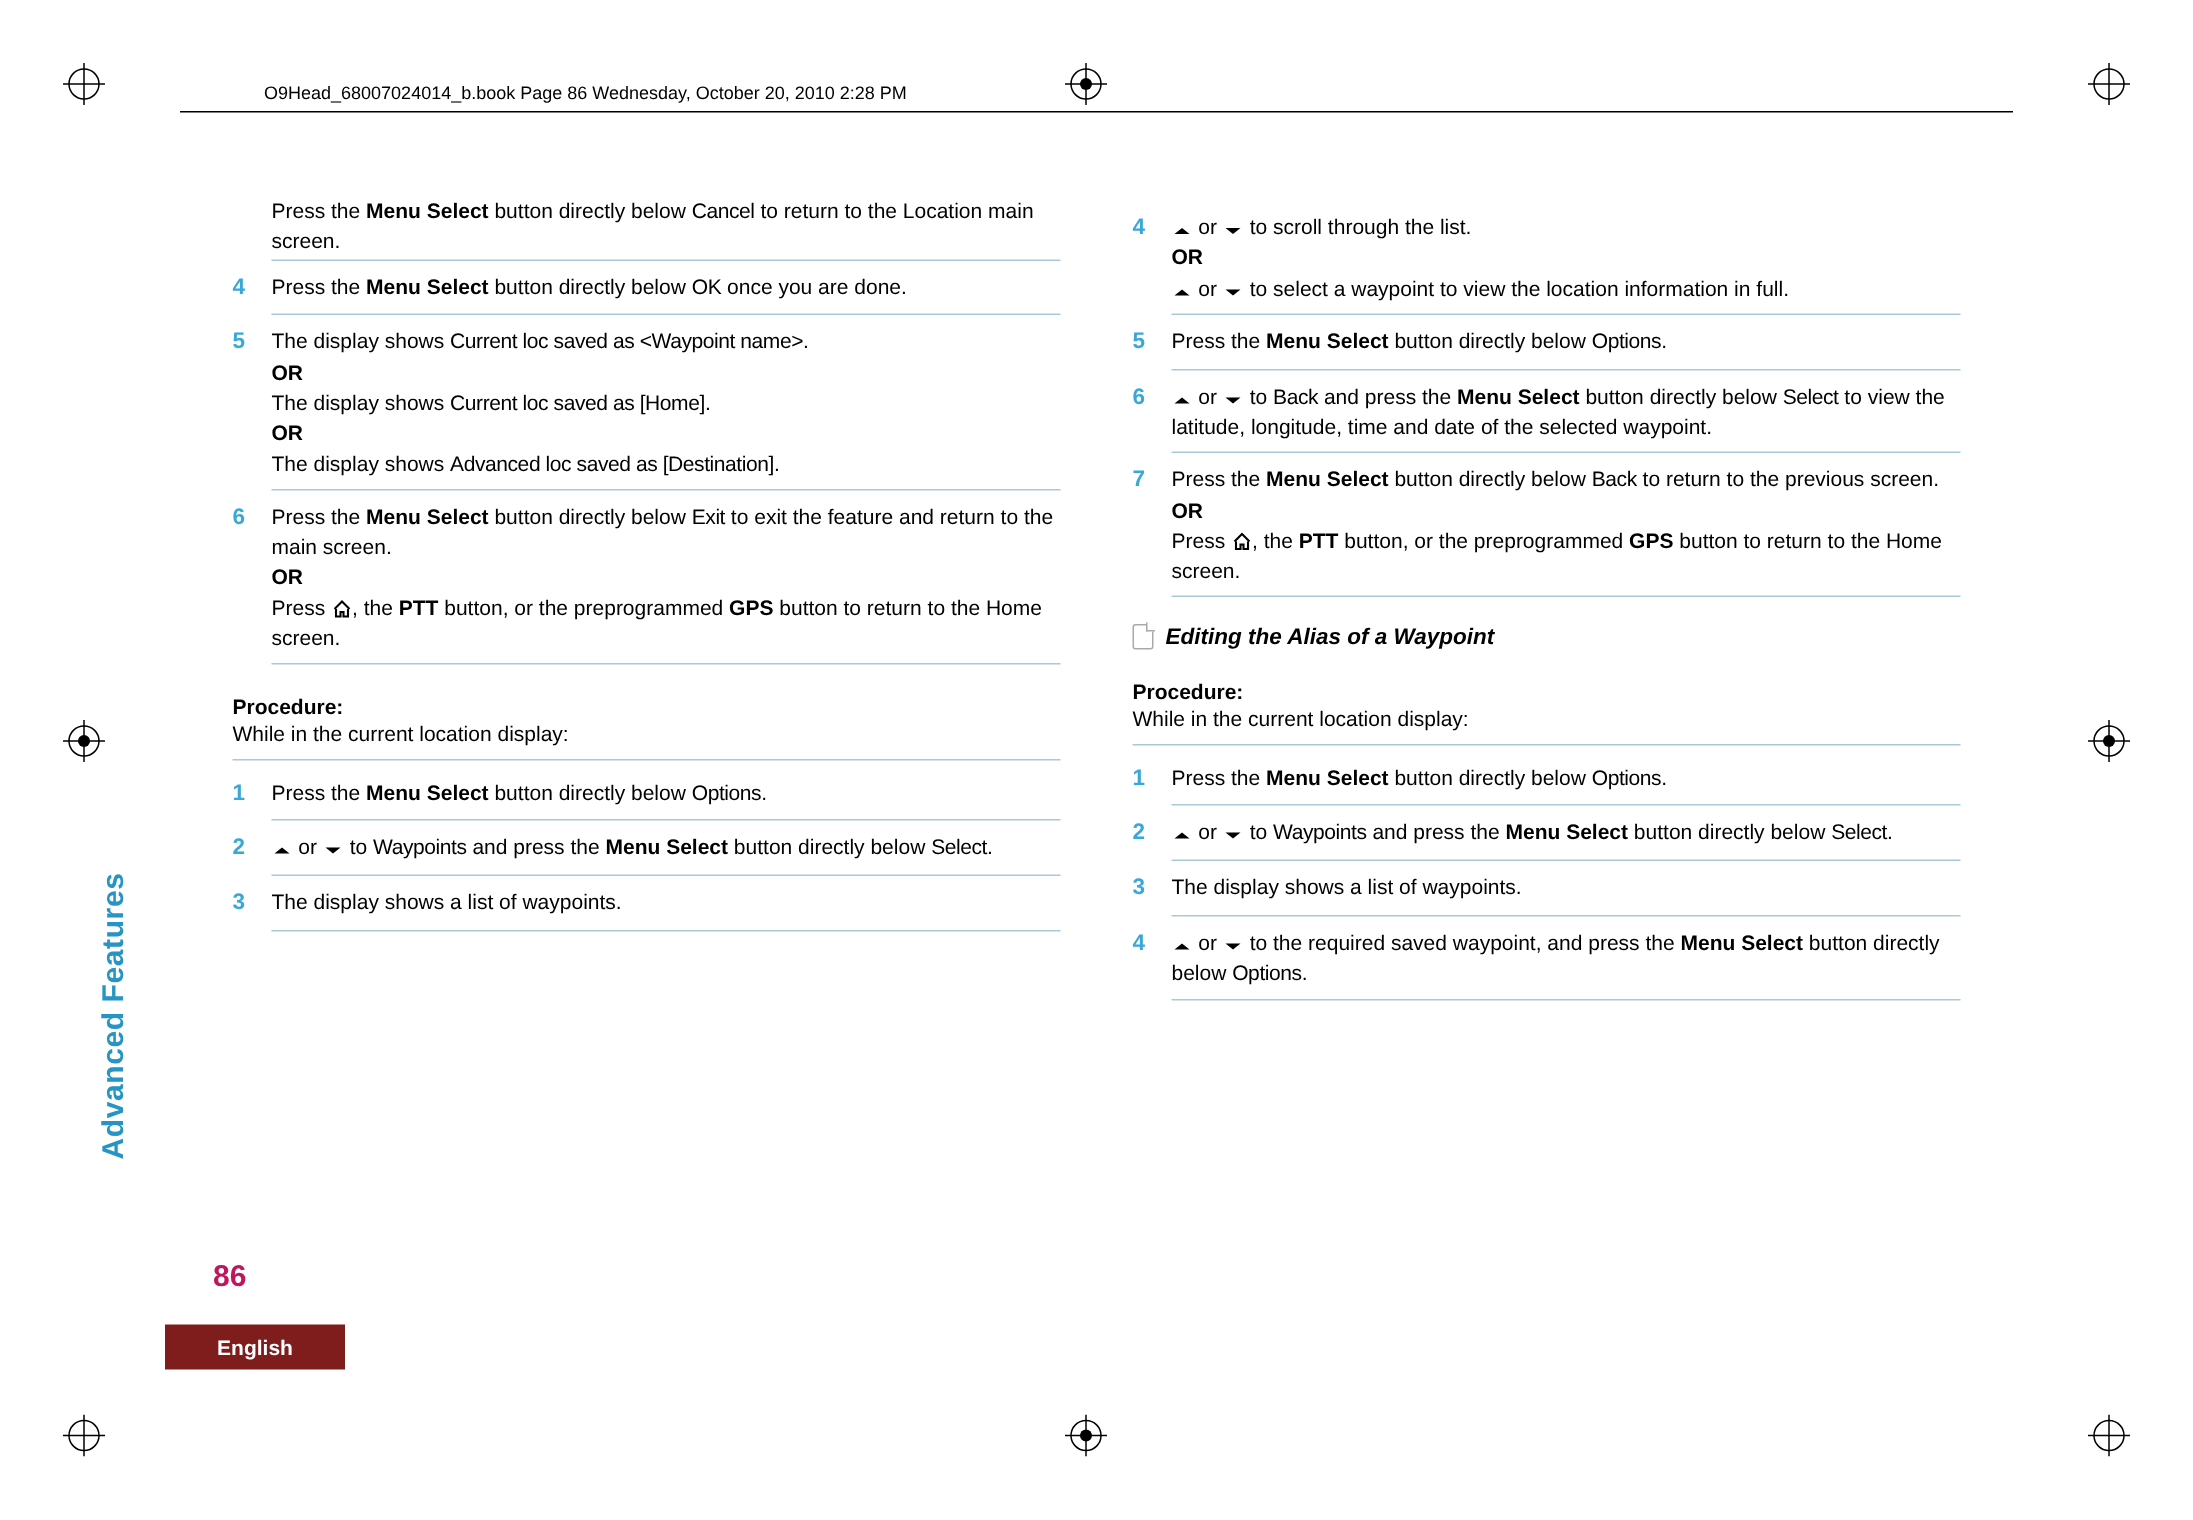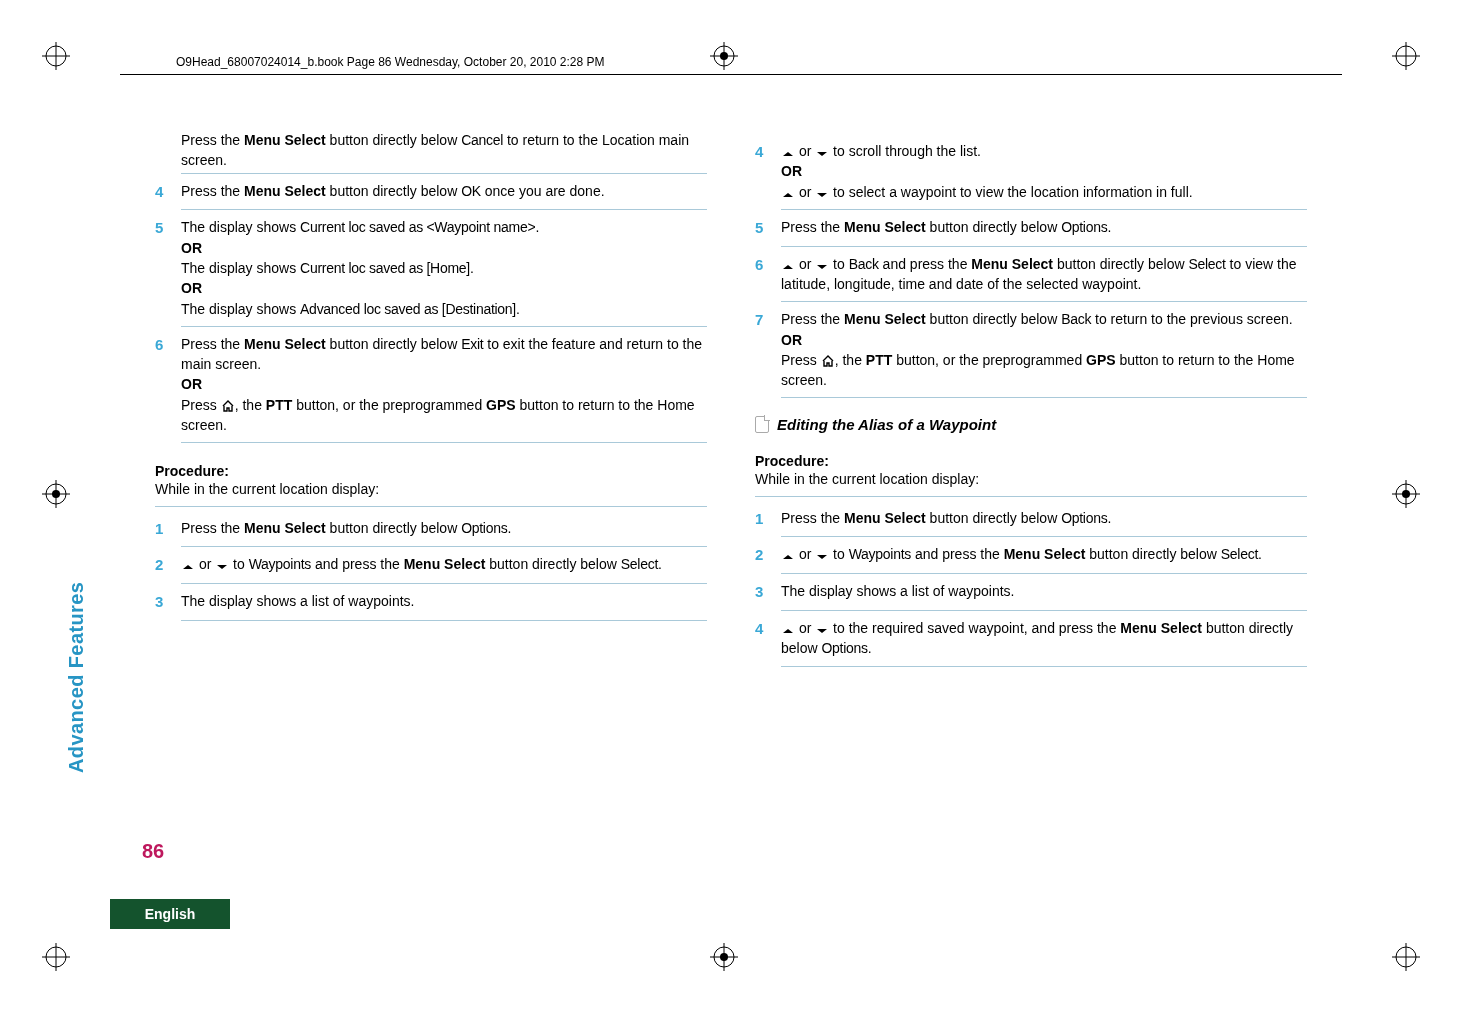--- a/index.html
+++ b/index.html
@@ -95,24 +95,24 @@
   }
   .page-num {
     font-size: 20px;
     font-weight: bold;
     color: #be185d;
     margin-left: 32px;
   }
   .lang-badge {
     position: absolute;
     left: 110px;
-    bottom: 84px;
+    bottom: 100px;
     width: 120px;
     height: 30px;
-    background: #14532d;
+    background: #7f1d1d;
     color: #fff;
     font-weight: bold;
     text-align: center;
     line-height: 30px;
     font-size: 14px;
   }
   .side-label {
     position: absolute;
     left: 88px;
     bottom: 240px;

